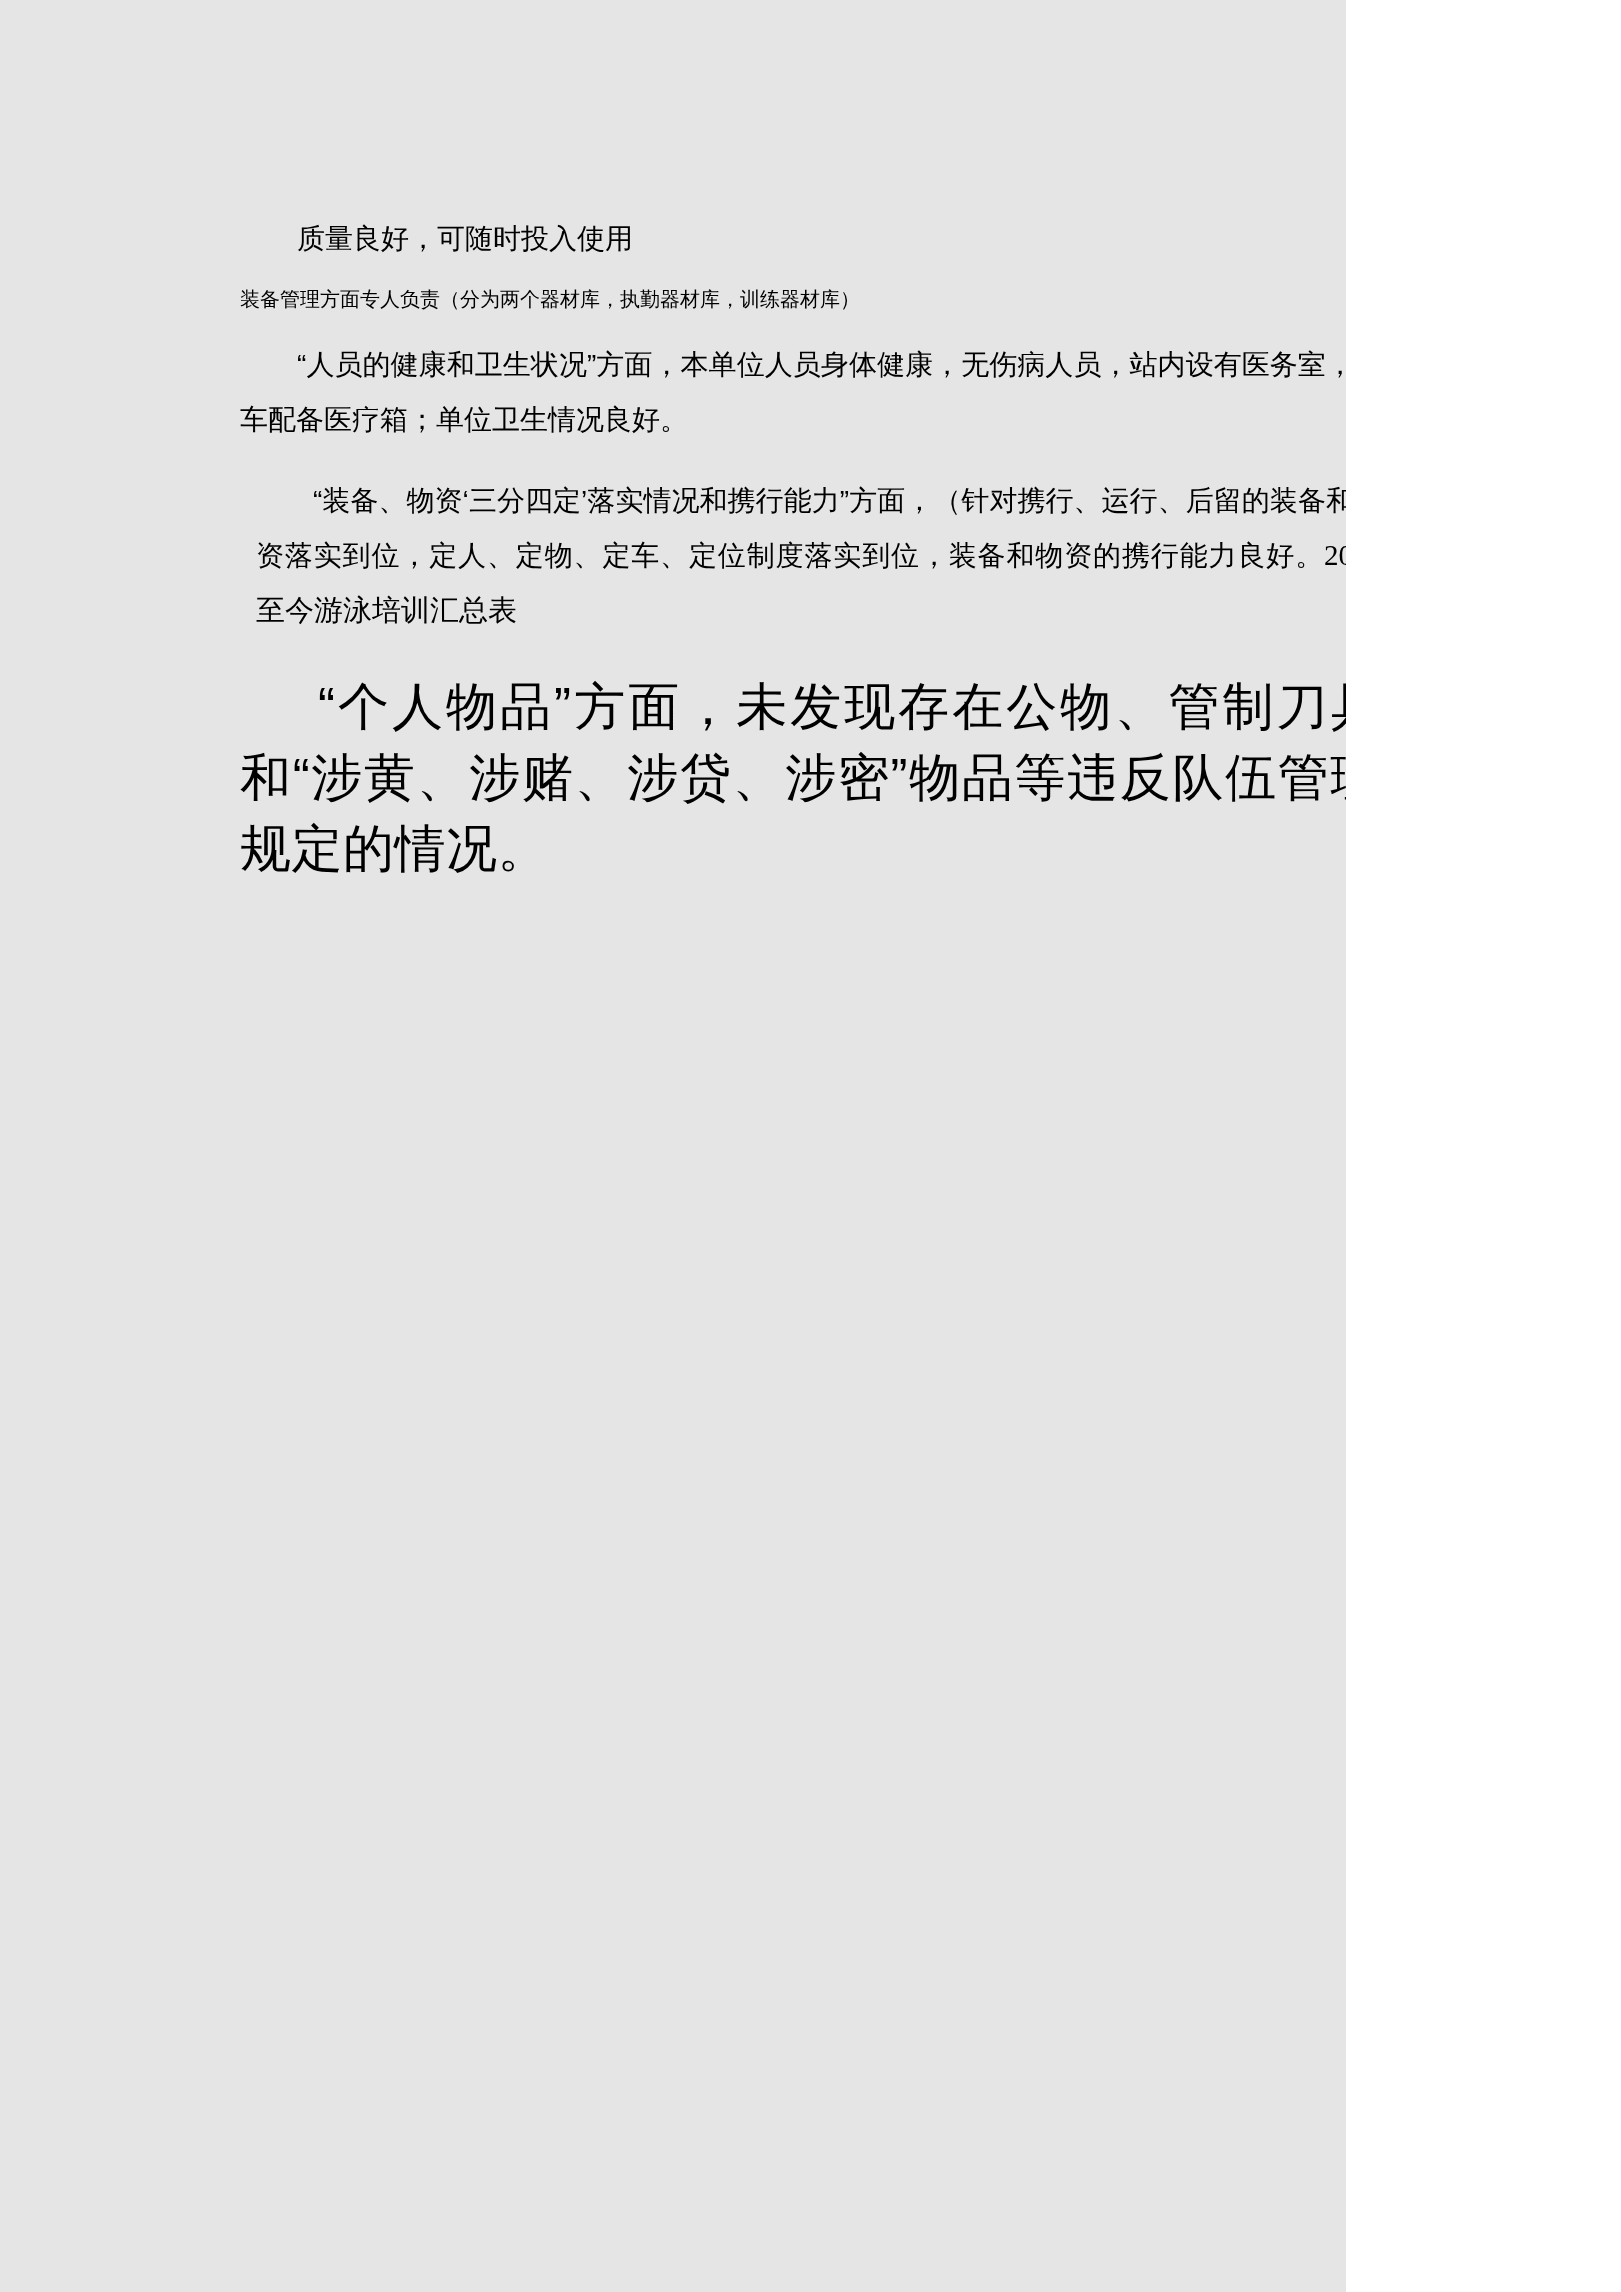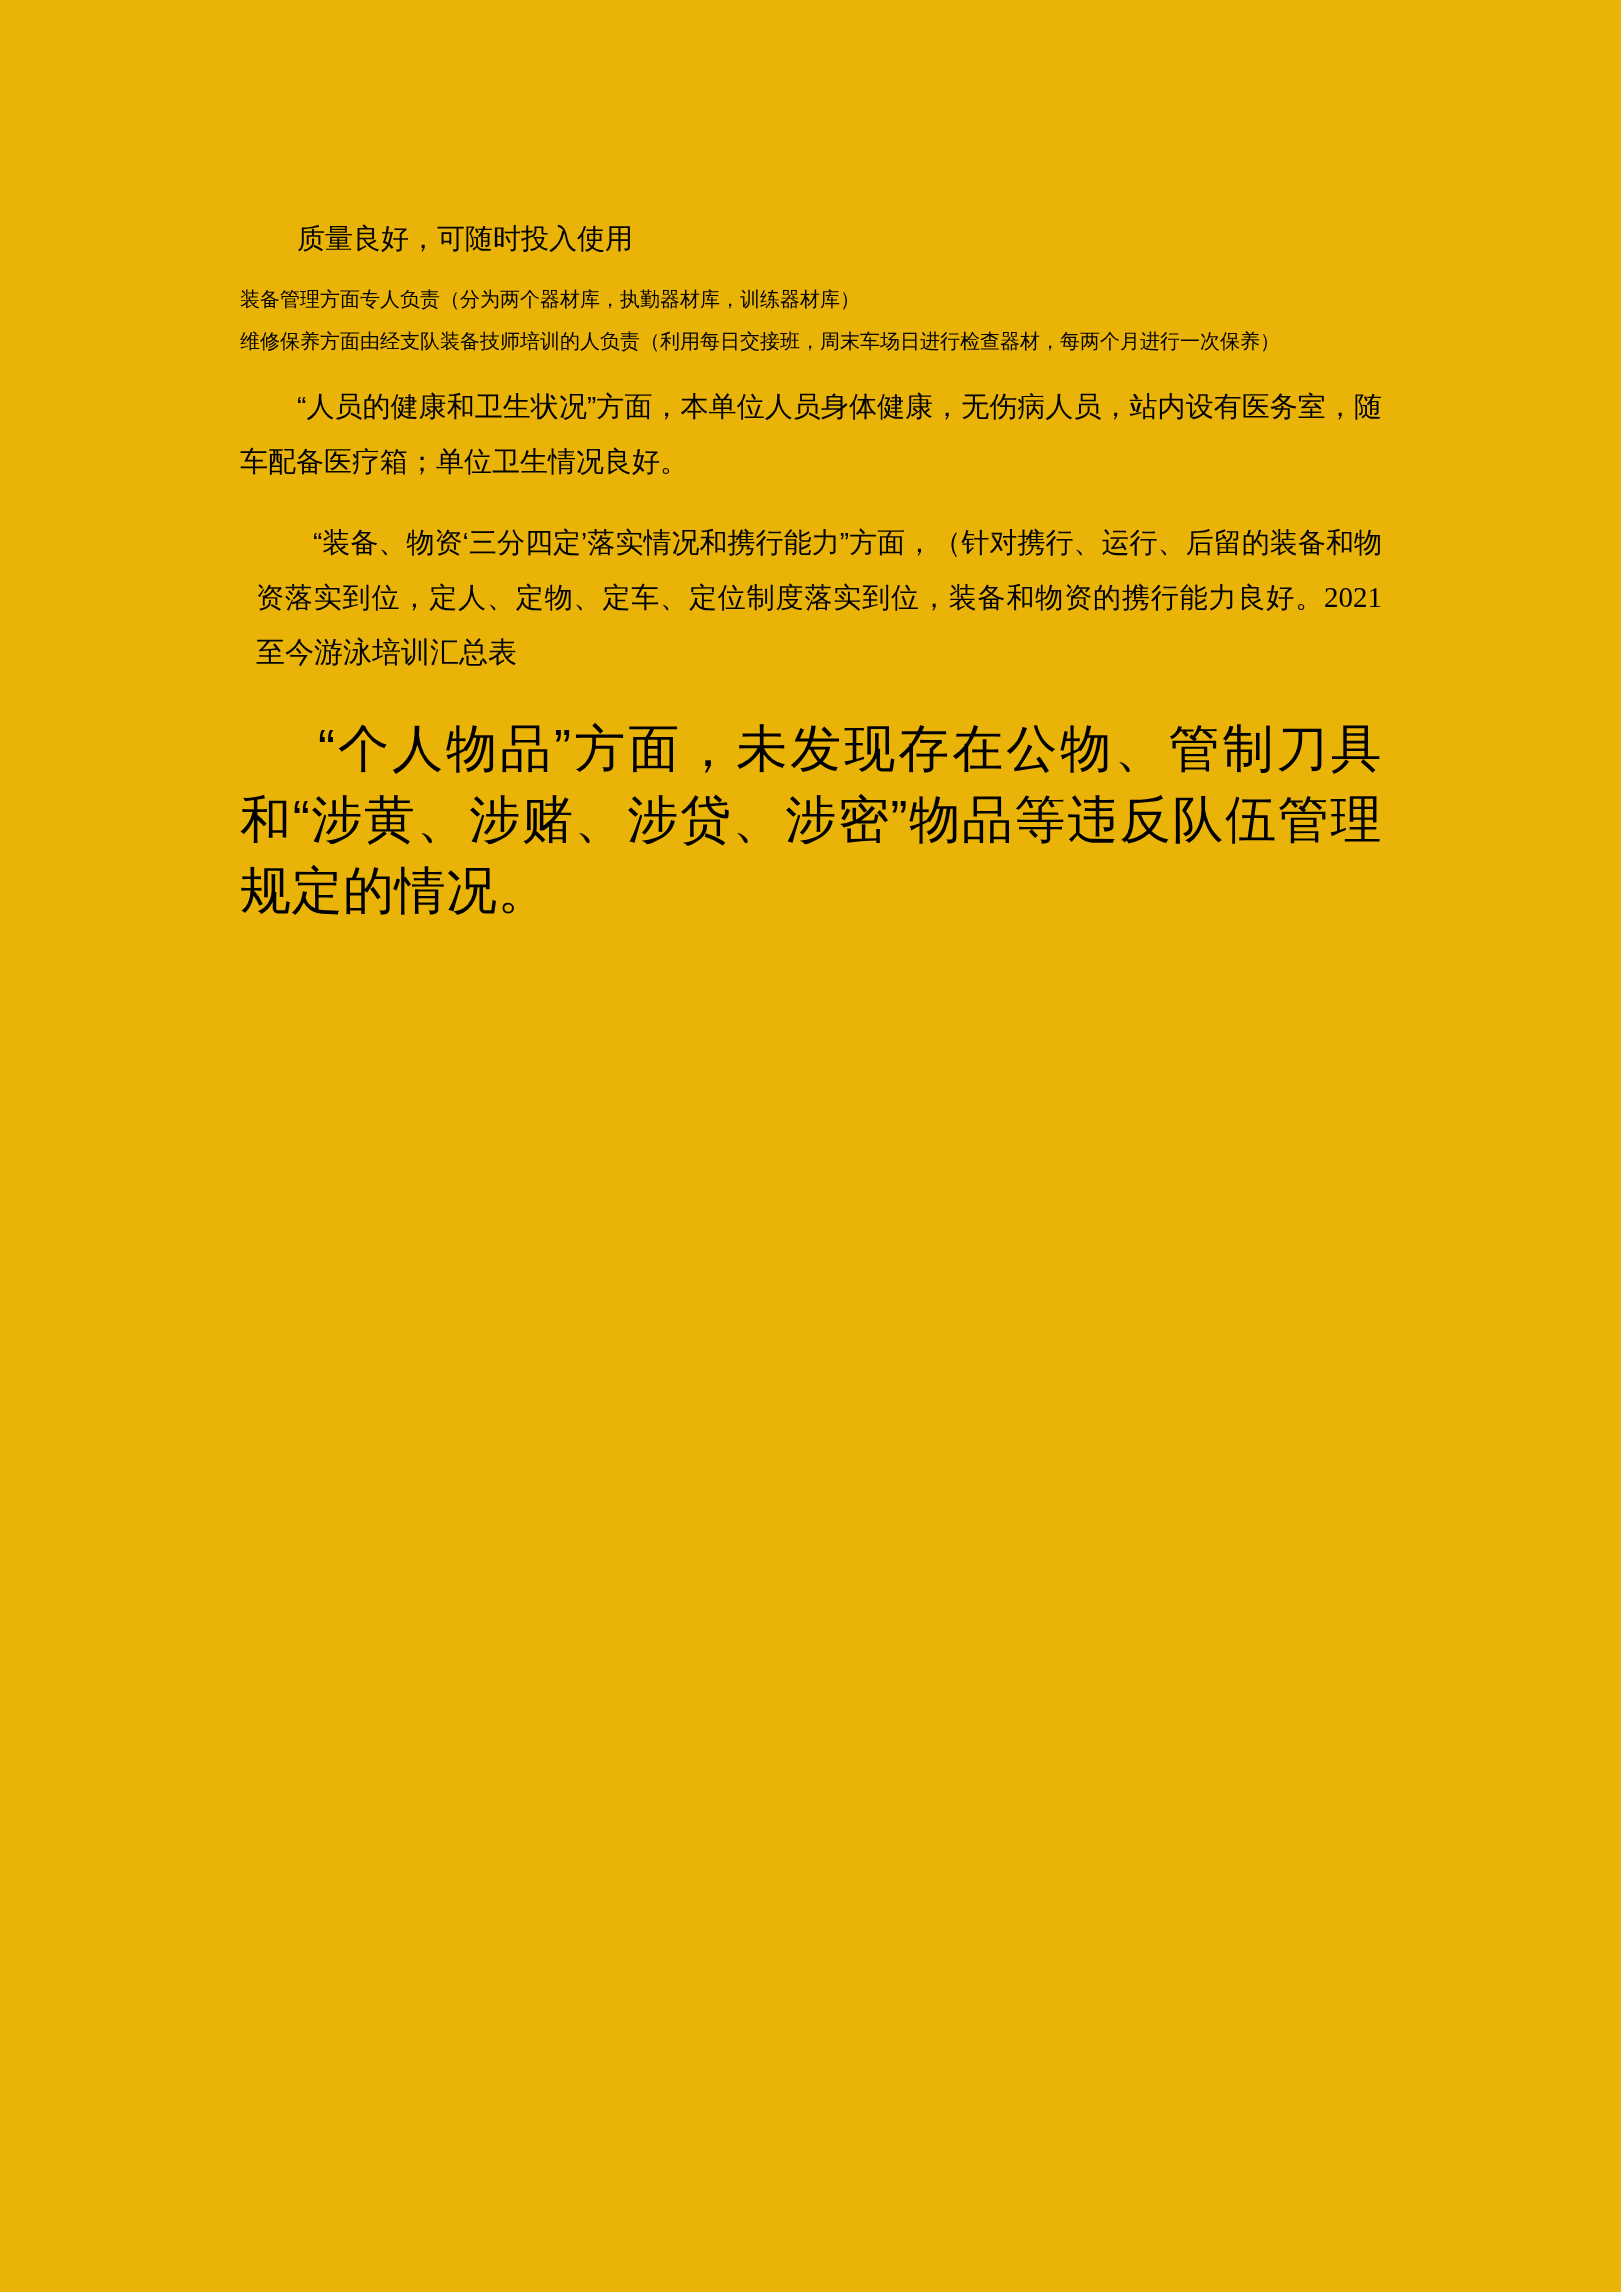--- a/index.html
+++ b/index.html
@@ -9,25 +9,25 @@
   }
   body {
     width: 1621px;
     height: 2293px;
     font-family: "Liberation Sans", sans-serif;
     color: #000000;
     -webkit-font-smoothing: antialiased;
   }
   .page {
     position: relative;
-    width: 1621px;
+    width: 1346px;
     height: 2293px;
     box-sizing: border-box;
     padding: 0;
-    background: #eab308;
+    background: #e5e5e5;
     overflow: hidden;
   }
   .content {
     position: absolute;
     left: 240px;
     top: 211px;
     width: 1142px;
   }
 
   
@@ -85,21 +85,20 @@
 </head>
 <body>
 
 <div class="page">
   <div class="content">
 
     <p class="p-med p-lead">质量良好，可随时投入使用</p>
 
     <p class="p-serif">装备管理方面专人负责（分为两个器材库，执勤器材库，训练器材库）</p>
 
-    <p class="p-serif">维修保养方面由经支队装备技师培训的人负责（利用每日交接班，周末车场日进行检查器材，每两个月进行一次保养）</p>
 
     <p class="p-med mt-sm">“人员的健康和卫生状况”方面，本单位人员身体健康，无伤病人员，站内设有医务室，随车配备医疗箱；单位卫生情况良好。</p>
 
     <p class="p-med mt-md"><span>“装备、物资‘三分四定’落实情况和携行能力”方面，（针对携行、运行、后留的装备和物资落实到位，定人、定物、定车、定位制度落实到位，装备和物资的携行能力良好。</span><span class="inline-serif">2021 至今游泳培训汇总表</span></p>
 
     <p class="p-large mt-lg">“个人物品”方面，未发现存在公物、管制刀具和“涉黄、涉赌、涉贷、涉密”物品等违反队伍管理规定的情况。</p>
 
 
 
   </div>

